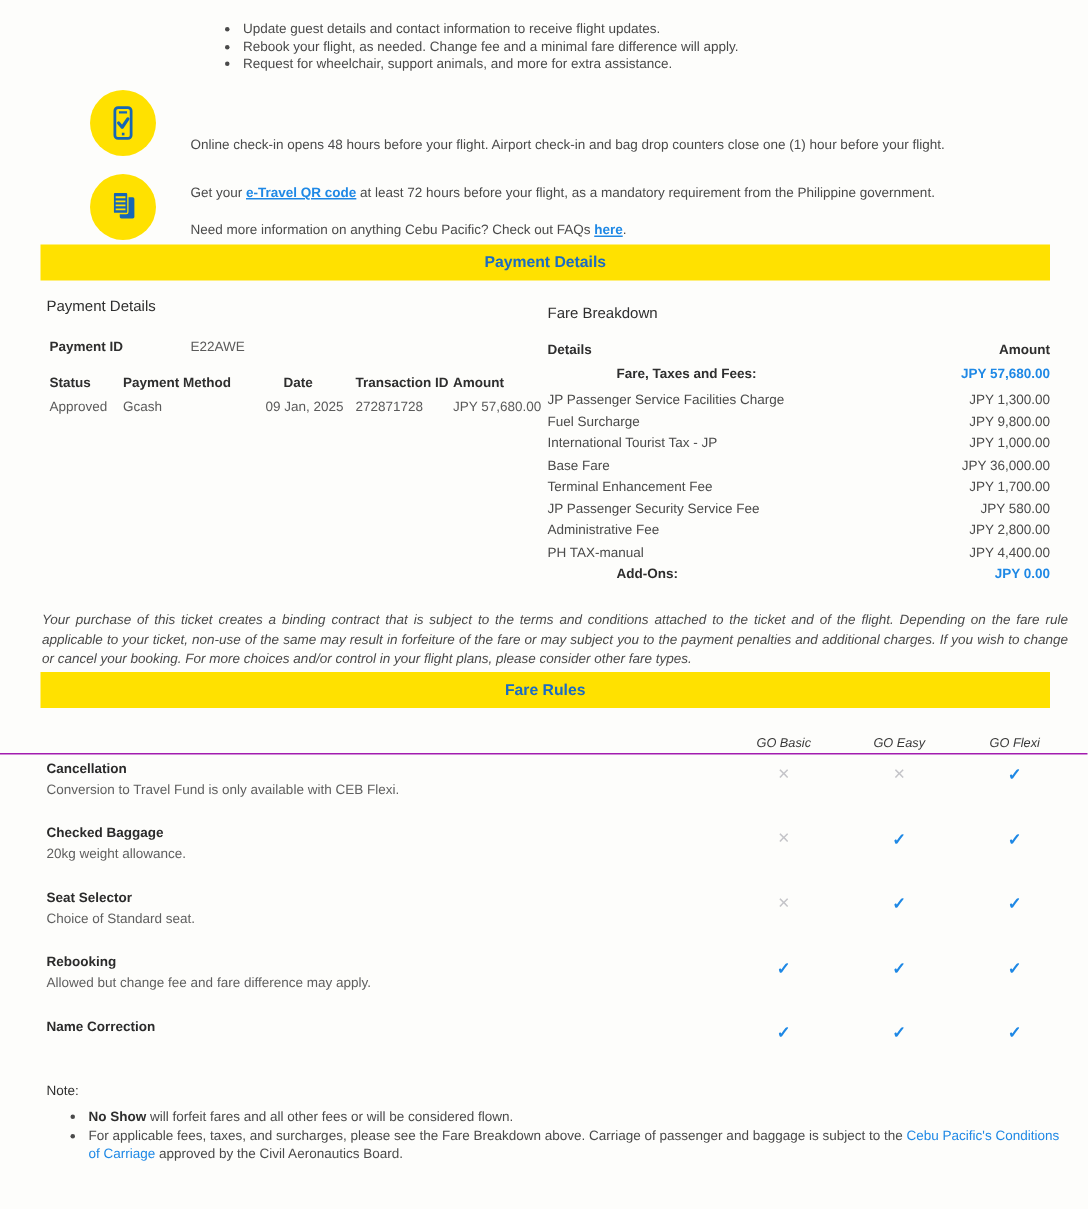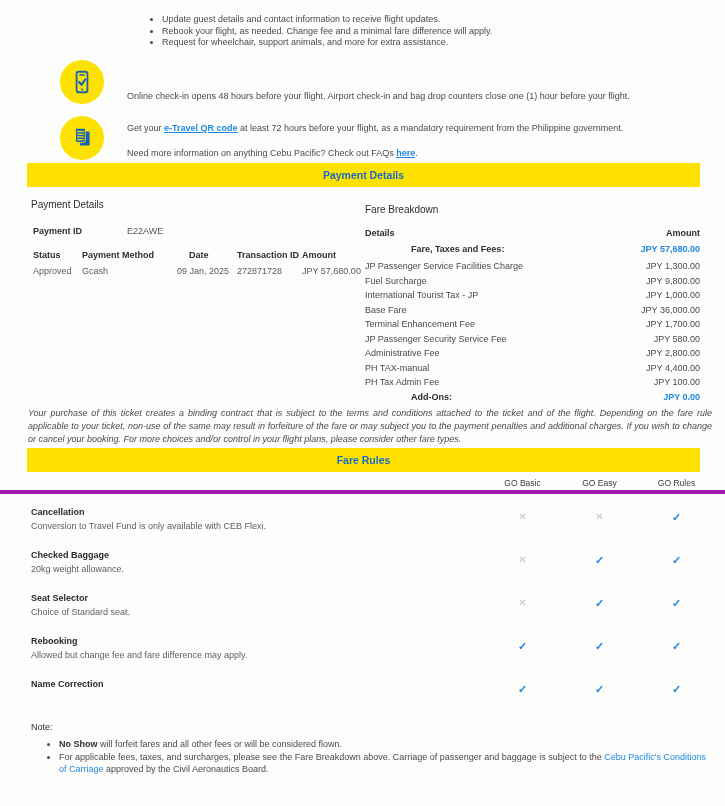--- a/index.html
+++ b/index.html
@@ -59,22 +59,23 @@
 
   
   .disclaimer {
     position: absolute; left: 28px; right: 13px; top: 398px;
     font-size: 9px; font-style: italic; color: #4a4a4a;
     line-height: 13px; text-align: justify;
   }
 
   
   .rules-header {
-    position: absolute; left: 0; right: 0; top: 476px; height: 14px;
-    border-bottom: 4px solid #a21caf;
+    position: absolute; left: 0; right: 0; top: 488px; height: 14px;
+    border-bottom: 1px solid #a21caf;
+    font-style: italic;
   }
   .rules-cols {
     position: absolute; right: 10px; width: 231px; top: 2px;
     display: flex;
   }
   .rules-col { width: 77px; text-align: center; font-size: 8.5px; color: #3a3a3a; }
 
   .rules-body { position: absolute; left: 31px; right: 10px; top: 504px; }
   .rule-row { display: flex; height: 42px; margin-bottom: 1px; }
   .rule-text { flex: 1; padding-top: 3px; }
@@ -202,43 +203,39 @@
           <span>JPY 580.00</span>
         </div>
       <div class="fb-row">
           <span>Administrative Fee</span>
           <span>JPY 2,800.00</span>
         </div>
       <div class="fb-row">
           <span>PH TAX-manual</span>
           <span>JPY 4,400.00</span>
         </div>
-      <div class="fb-row">
-          <span>PH Tax Admin Fee</span>
-          <span>JPY 100.00</span>
-        </div>
     </div>
 
     <div class="fb-total" style="margin-top:2px;gap:48px;">
       <span class="lbl">Add-Ons:</span>
       <span class="amt">JPY 0.00</span>
     </div>
   </div>
 
   <p class="disclaimer">Your purchase of this ticket creates a binding contract that is subject to the terms and conditions attached to the ticket and of the flight. Depending on the fare rule applicable to your ticket, non-use of the same may result in forfeiture of the fare or may subject you to the payment penalties and additional charges. If you wish to change or cancel your booking. For more choices and/or control in your flight plans, please consider other fare types.</p>
 
   <div class="banner" style="top:448px;">
     <span>Fare Rules</span>
   </div>
 
   <div class="rules-header">
     <div class="rules-cols">
       <span class="rules-col">GO Basic</span>
       <span class="rules-col">GO Easy</span>
-      <span class="rules-col">GO Rules</span>
+      <span class="rules-col">GO Flexi</span>
     </div>
   </div>
 
   <div class="rules-body">
 
     <div class="rule-row">
       <div class="rule-text">
         <div class="rule-title">Cancellation</div>
         <div class="rule-desc">Conversion to Travel Fund is only available with CEB Flexi.</div>
       </div>

